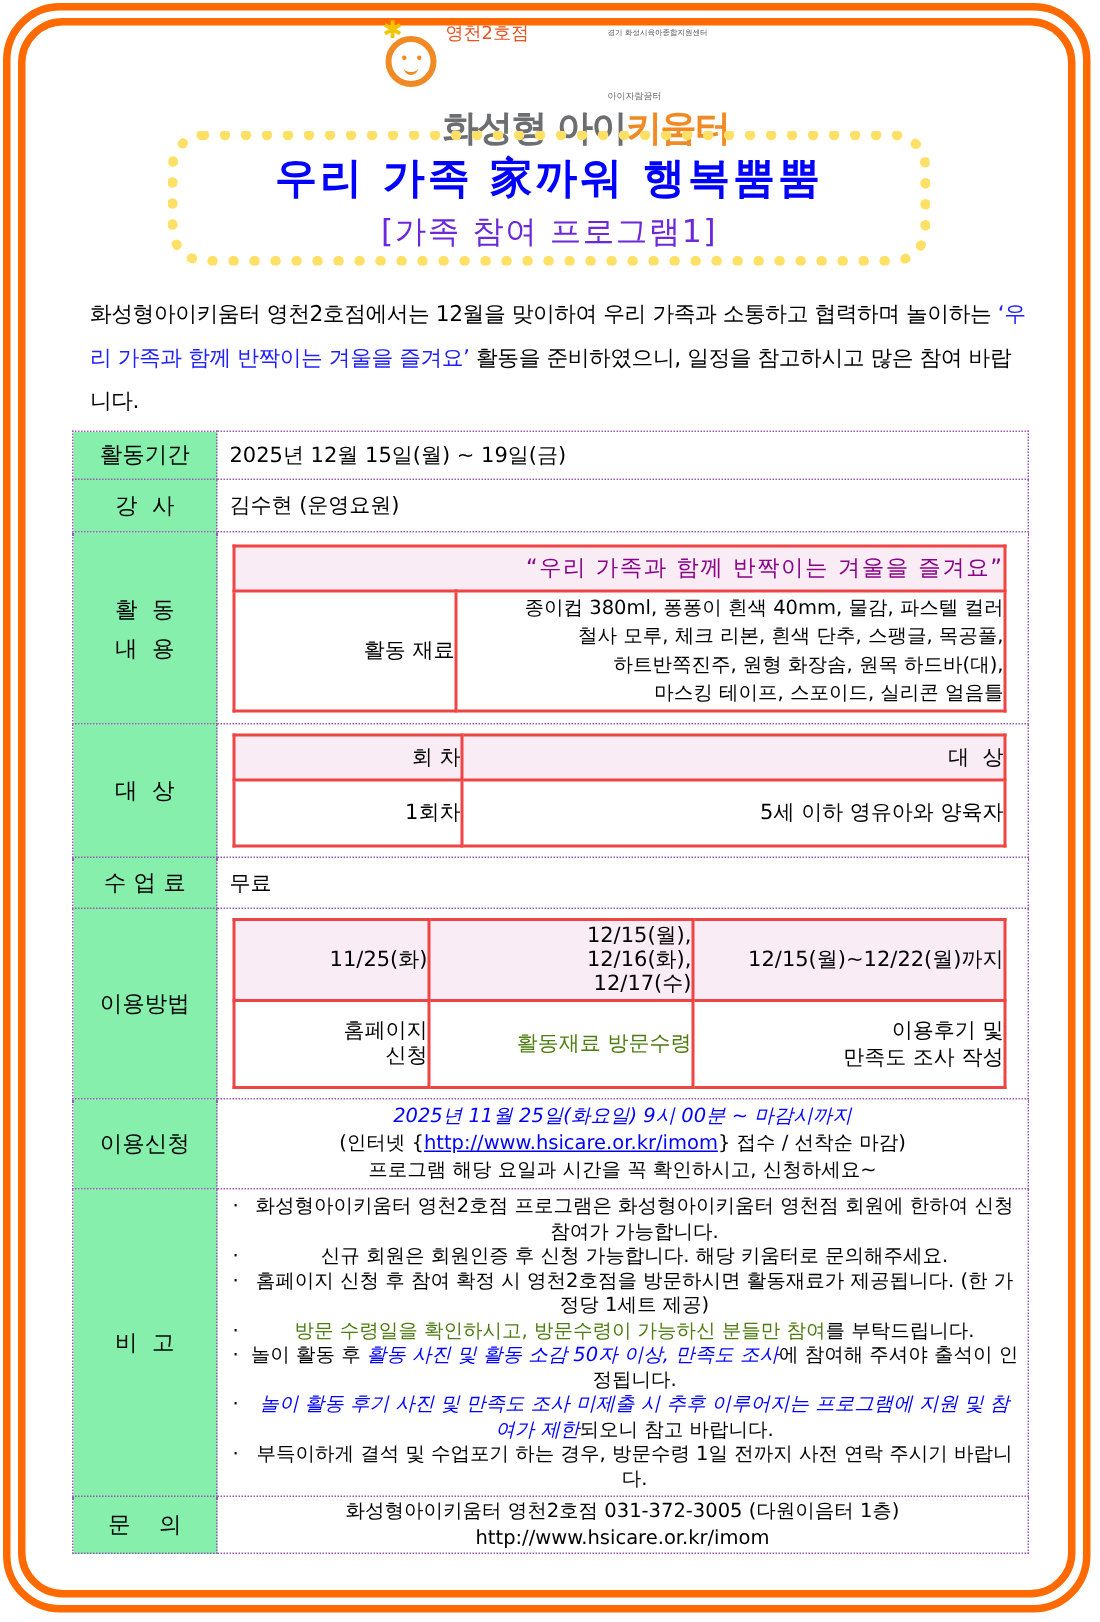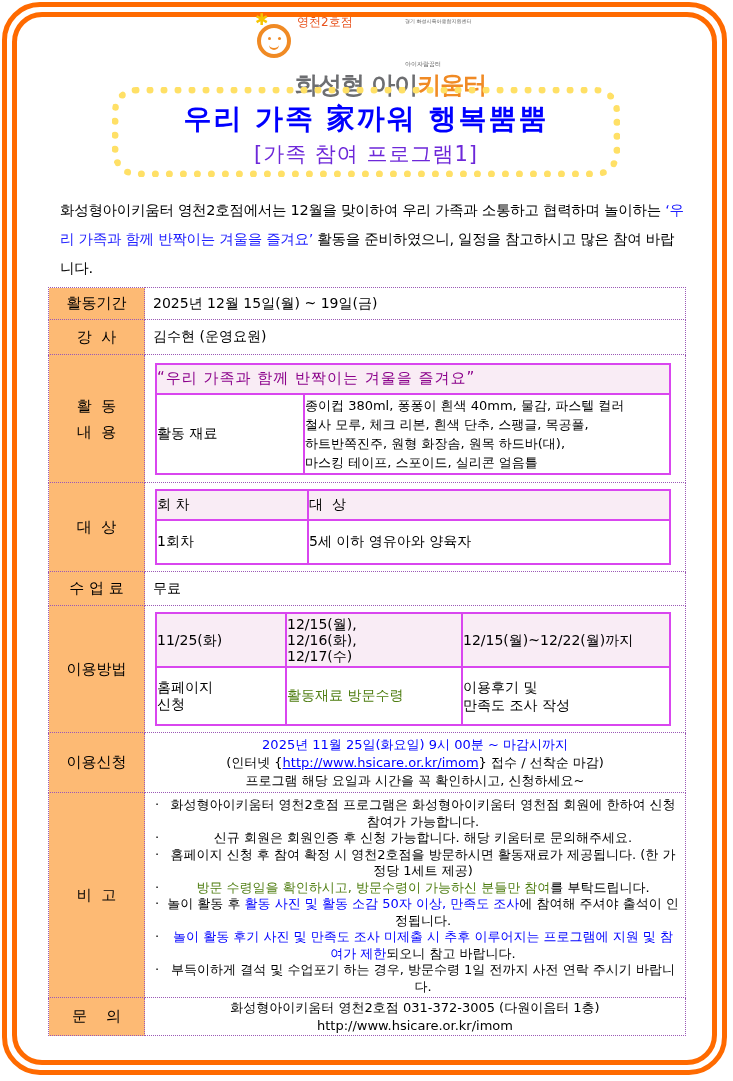--- a/index.html
+++ b/index.html
@@ -28,29 +28,29 @@
   .title-main { position: absolute; left: 0; right: 0; top: 6px; text-align: center;
                 color: #0000ff; font-size: 28px; font-weight: bold; letter-spacing: 2px; }
   .title-sub { position: absolute; left: 0; right: 0; top: 46px; text-align: center;
                color: #6d28d9; font-size: 21px; letter-spacing: 1px; }
 
   .intro { position: absolute; left: 60px; top: 196px; width: 624px; font-size: 14.5px; line-height: 29px; letter-spacing: -0.3px; }
   .intro .hl { color: #2020ff; }
 
   .info-table { position: absolute; left: 48px; top: 287px; width: 638px; border-collapse: collapse; font-size: 14px; }
   .info-table > tbody > tr > td { border: 1px dotted #9b59b6; padding: 0; }
-  .info-table td.label { width: 96px; background: #fdba74; text-align: center; font-size: 15px; }
+  .info-table td.label { width: 96px; background: #86efac; text-align: center; font-size: 15px; }
   .info-table td.value { padding-left: 8px; background: #fff; }
 
   .inner { border-collapse: collapse; margin: 6px 14px 6px 10px; width: 516px; }
-  .inner td { border: 2px solid #d946ef; text-align: left; padding: 0; }
+  .inner td { border: 2px solid #ef4444; text-align: right; padding: 0; }
   .inner td.pink { background: #f9ecf5; }
   .purple { color: #8b008b; }
   .red { color: #4d7c0f; }
-  .blue { color: #0000ff; }
+  .blue { color: #0000ff; font-style: italic; }
 
   .notes { margin: 0; padding: 4px 6px 2px 8px; list-style: none; font-size: 13px; line-height: 16.5px; text-align: center; }
   .notes li { padding-left: 14px; position: relative; }
   .notes li::before { content: "·"; position: absolute; left: 2px; top: 0; }
   .apply { text-align: center; font-size: 13px; line-height: 18px; padding: 2px 0; }
   .apply a { color: #0000ff; text-decoration: underline; }
   .contact { text-align: center; font-size: 13px; line-height: 18px; padding: 2px 0; }
 </style>
 </head>
 <body>

